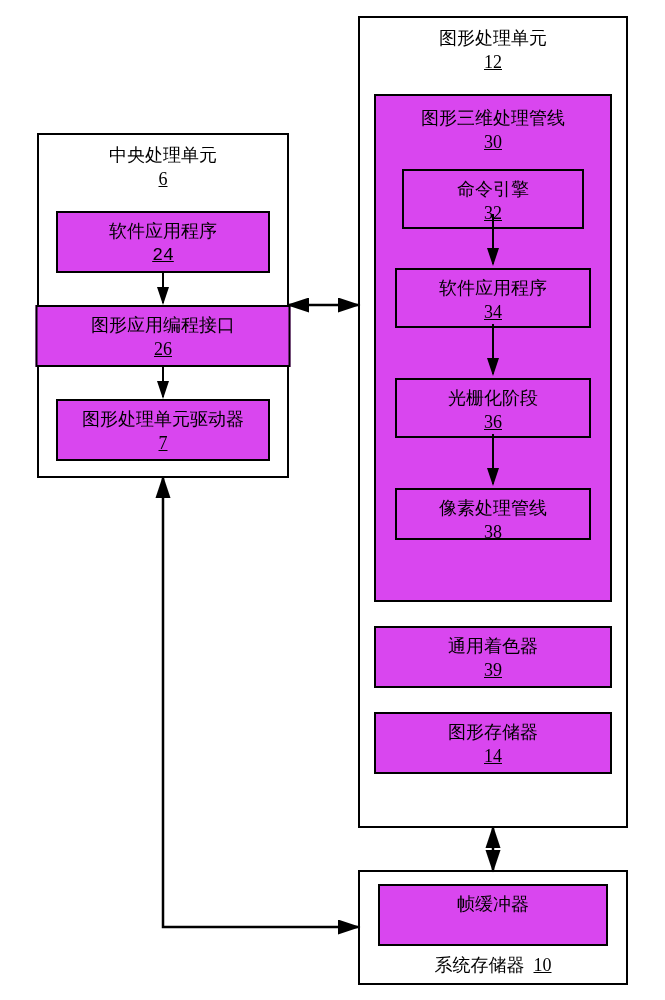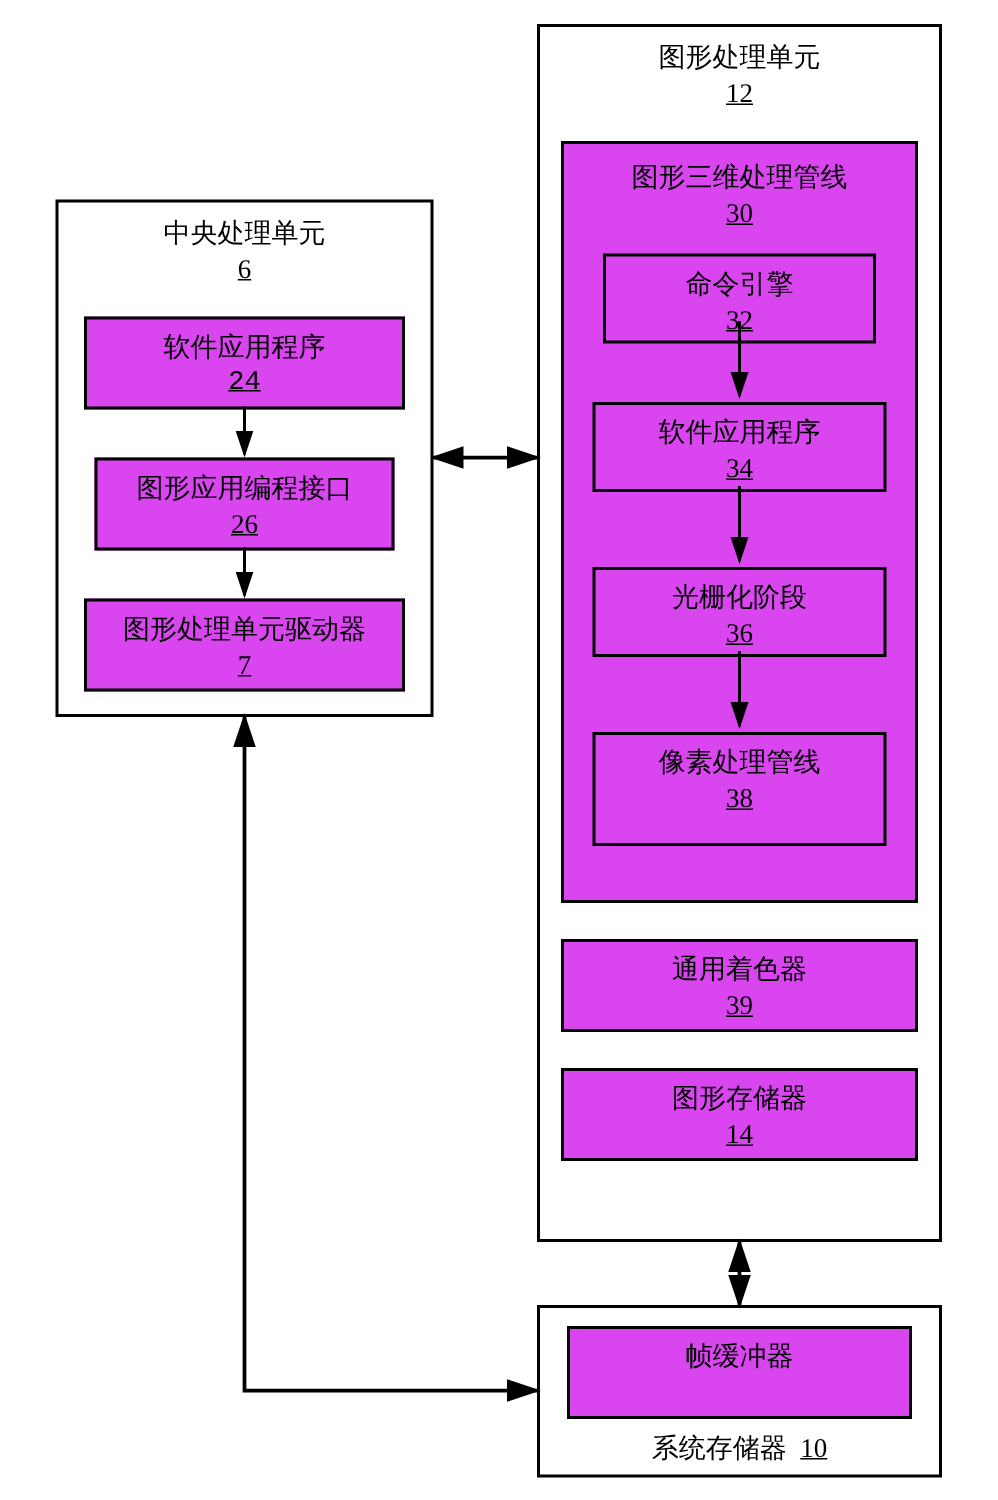--- a/index.html
+++ b/index.html
@@ -60,21 +60,21 @@
 
 <div class="box" style="left:37px; top:133px; width:252px; height:345px;">
   <div class="title">中央处理单元</div>
   <span class="num">6</span>
 
   <div class="inner-box" style="top:76px; width:214px; height:62px;font-family:Liberation Mono, monospace;">
     <span class="lbl">软件应用程序</span>
     <span class="num">24</span>
   </div>
 
-  <div class="inner-box" style="top:170px; width:200px; height:62px;">
+  <div class="inner-box" style="top:170px; width:255px; height:62px;">
     <span class="lbl">图形应用编程接口</span>
     <span class="num">26</span>
   </div>
 
   <div class="inner-box" style="top:264px; width:214px; height:62px;">
     <span class="lbl">图形处理单元驱动器</span>
     <span class="num">7</span>
   </div>
 </div>
 
@@ -94,21 +94,21 @@
     <div class="inner-box" style="top:172px; width:196px; height:60px;">
       <span class="lbl">软件应用程序</span>
       <span class="num">34</span>
     </div>
 
     <div class="inner-box" style="top:282px; width:196px; height:60px;">
       <span class="lbl">光栅化阶段</span>
       <span class="num">36</span>
     </div>
 
-    <div class="inner-box" style="top:392px; width:196px; height:76px;">
+    <div class="inner-box" style="top:392px; width:196px; height:52px;">
       <span class="lbl">像素处理管线</span>
       <span class="num">38</span>
     </div>
   </div>
 
   <div class="inner-box" style="top:608px; width:238px; height:62px;">
     <span class="lbl">通用着色器</span>
     <span class="num">39</span>
   </div>
 

